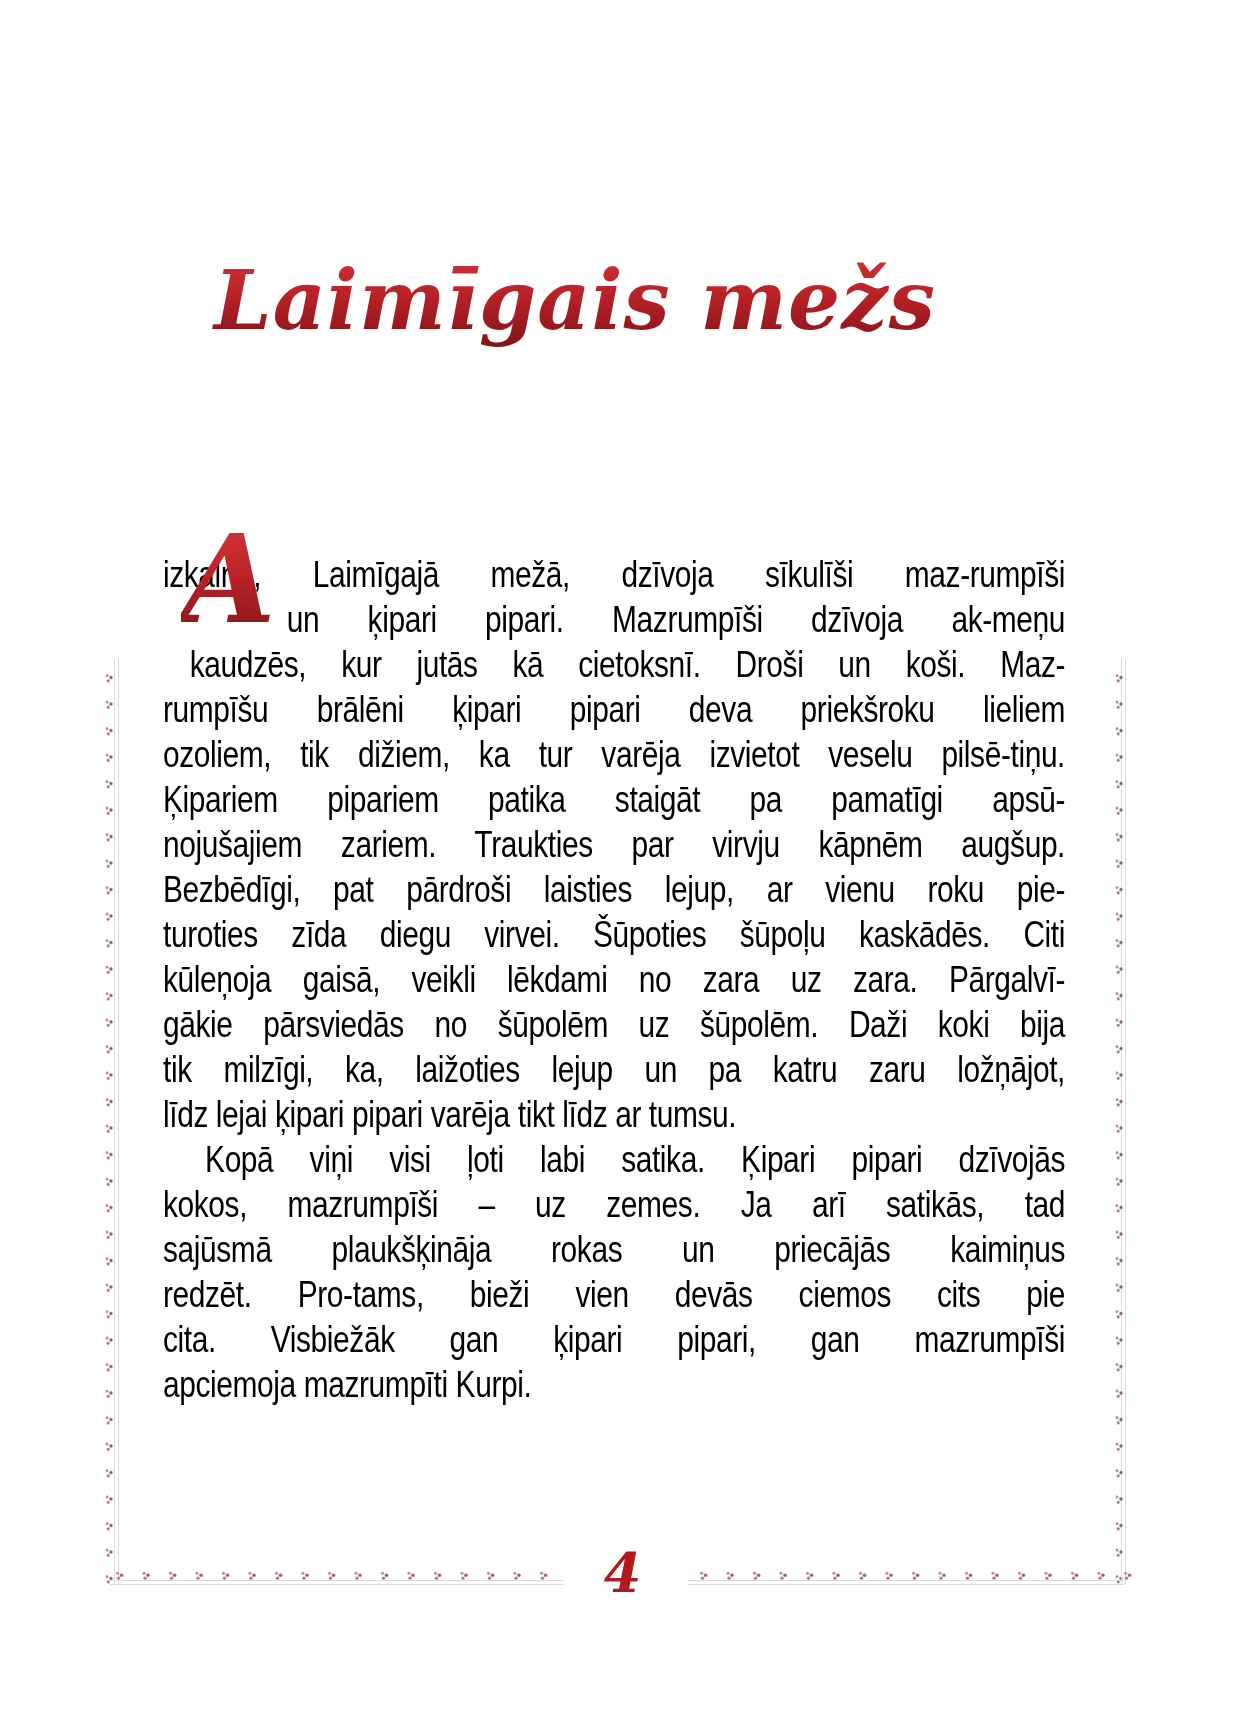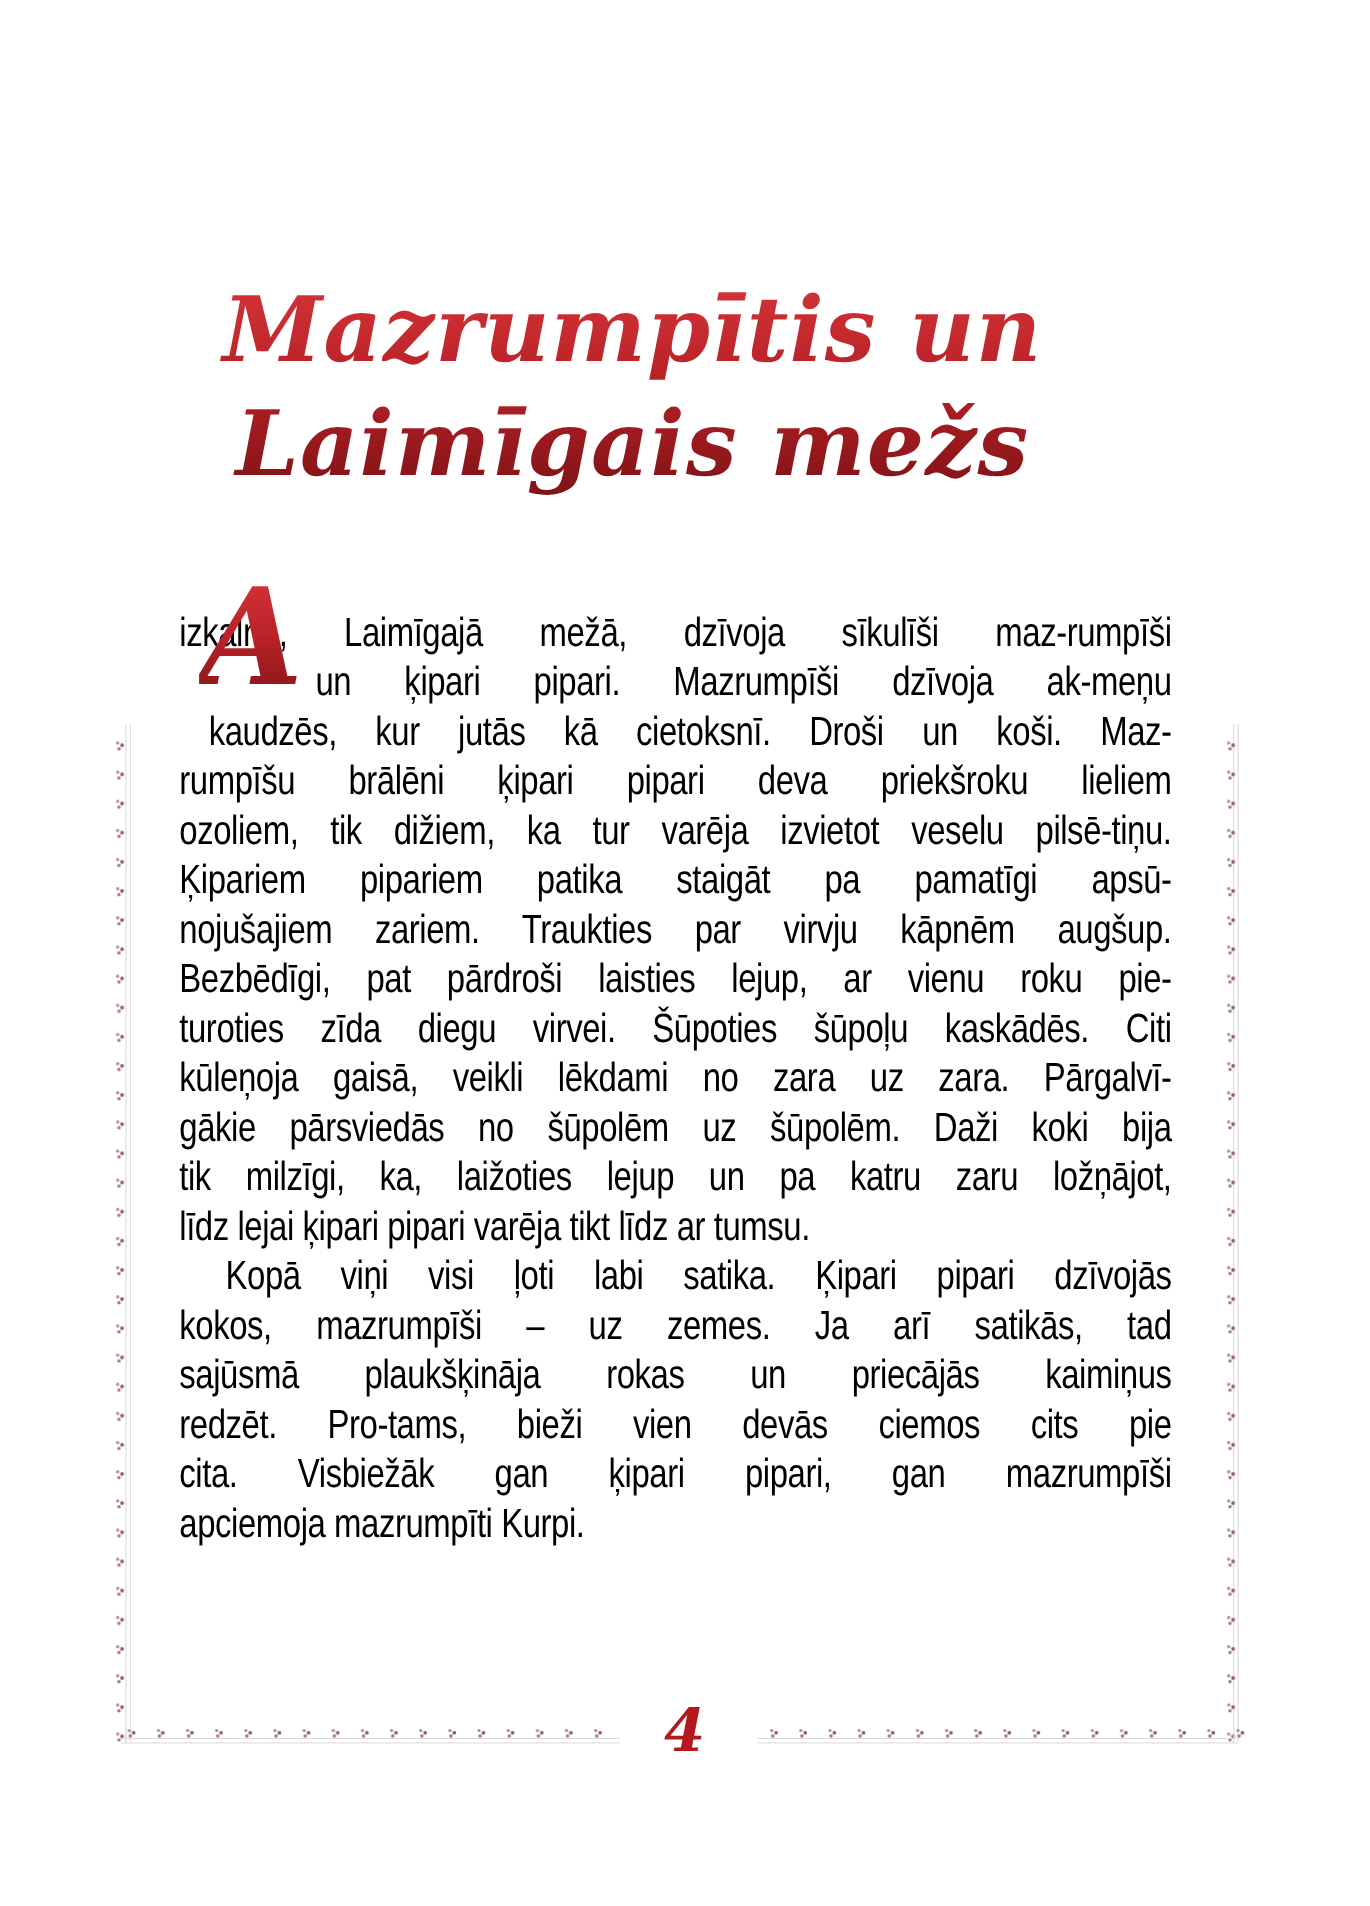--- a/index.html
+++ b/index.html
@@ -91,21 +91,20 @@
   .orn-right{left:1114px;top:658px;}
   .orn-bottom-left{left:104px;top:1570px;}
   .orn-bottom-right{left:688px;top:1570px;}
 </style>
 </head>
 <body>
 
 <div class="page">
 
   <h1 class="title" style="margin:0;">
-    <span style="display:block">Mazrumpītis un</span>
     <span style="display:block">Laimīgais mežs</span>
   </h1>
 
   <div class="bodytext">
     <div class="dropcap">A</div>
     <div class="lines">
       <div class="line">izkalnē, Laimīgajā mežā, dzīvoja sīkulīši maz-rumpīši</div>
       <div class="line ind-lg">un ķipari pipari. Mazrumpīši dzīvoja ak-meņu</div>
       <div class="line ind-sm">kaudzēs, kur jutās kā cietoksnī. Droši un koši. Maz-</div>
       <div class="line">rumpīšu brālēni ķipari pipari deva priekšroku lieliem</div>

